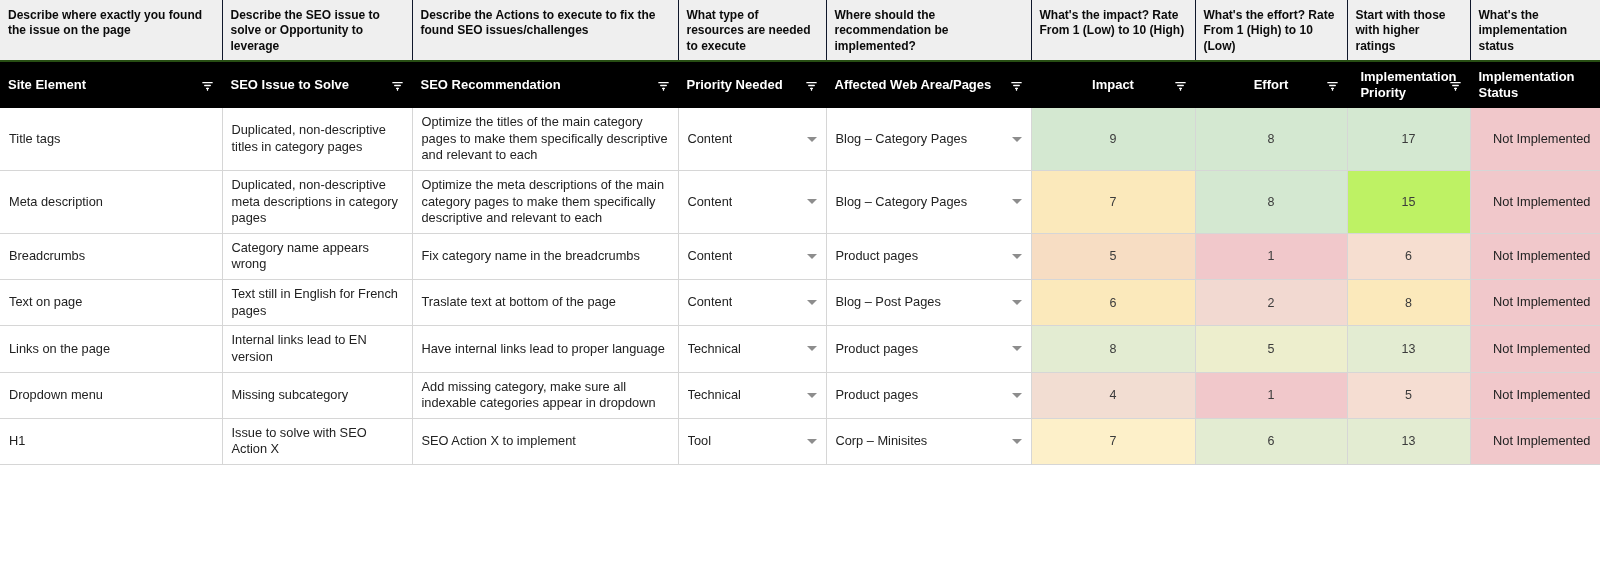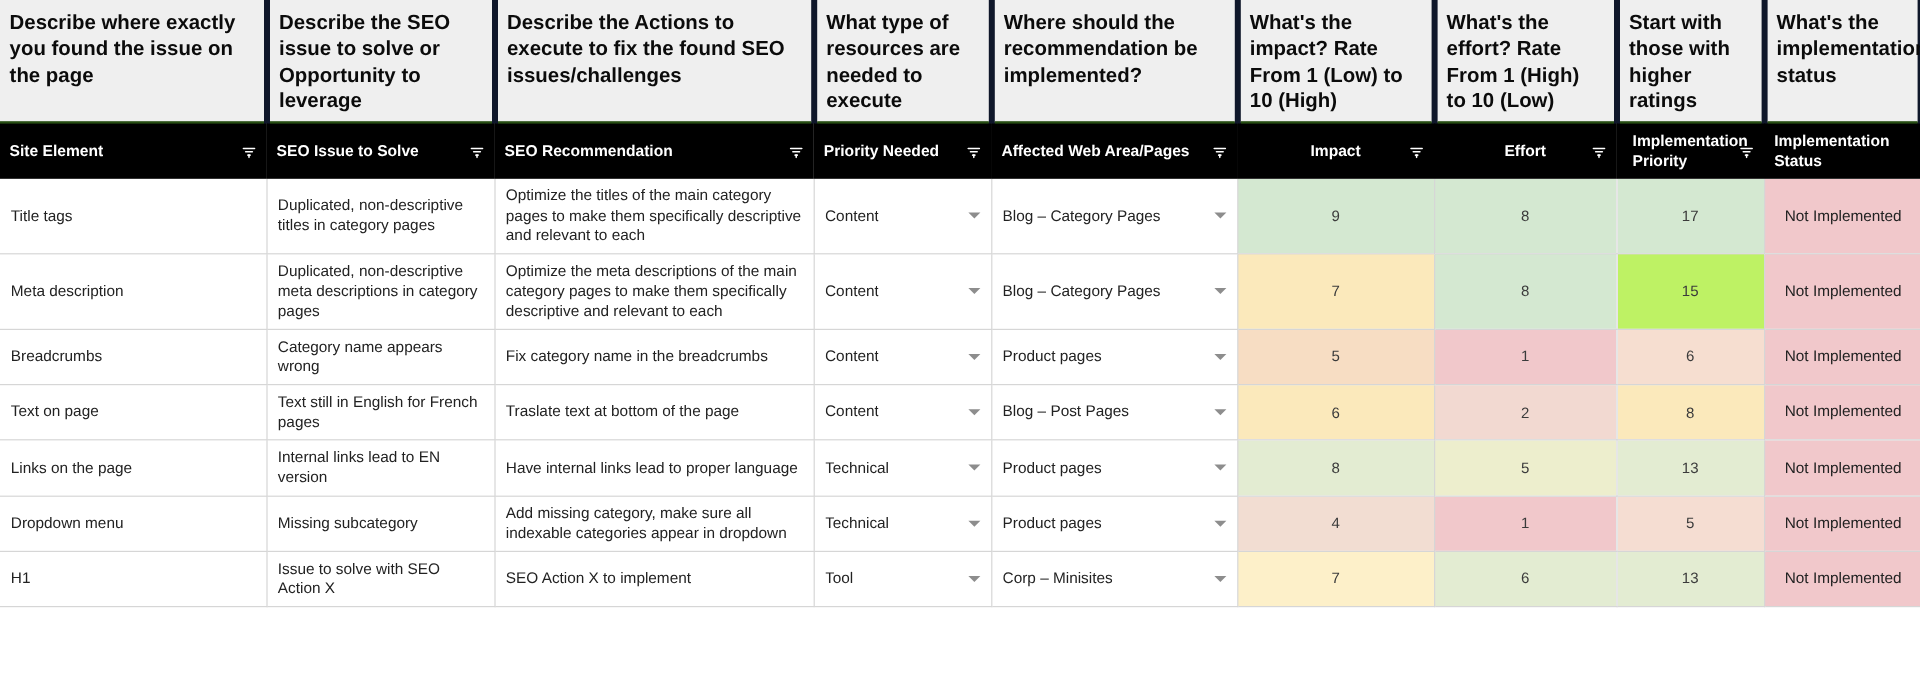--- a/index.html
+++ b/index.html
@@ -22,25 +22,25 @@
 
   table.grid {
     border-collapse: collapse;
     table-layout: fixed;
     width: 1600px;
   }
 
   
   tr.guidance-row td {
     background: #efefef;
-    border-right: 5px solid #0f172a;
+    border-right: 1px solid #0f172a;
     border-bottom: 2px solid #274e13;
     vertical-align: top;
     padding: 8px 8px 6px 8px;
-    font-size: 17px;
+    font-size: 12px;
     font-weight: 700;
     line-height: 1.28;
     color: #0b0b0b;
     height: 46px;
     box-sizing: border-box;
   }
 
   
   tr.header-row td {
     background: #000000;
@@ -85,21 +85,21 @@
     box-sizing: border-box;
     overflow: hidden;
   }
   tr.data-row td.num {
     text-align: center;
     font-size: 12.5px;
     color: #3b3b3b;
     padding: 6px 4px;
   }
   tr.data-row td.status {
-    text-align: center;
+    text-align: right;
     padding-left: 11px;
   }
 
   
   .dd {
     display: flex;
     align-items: center;
     justify-content: space-between;
     width: 100%;
   }

